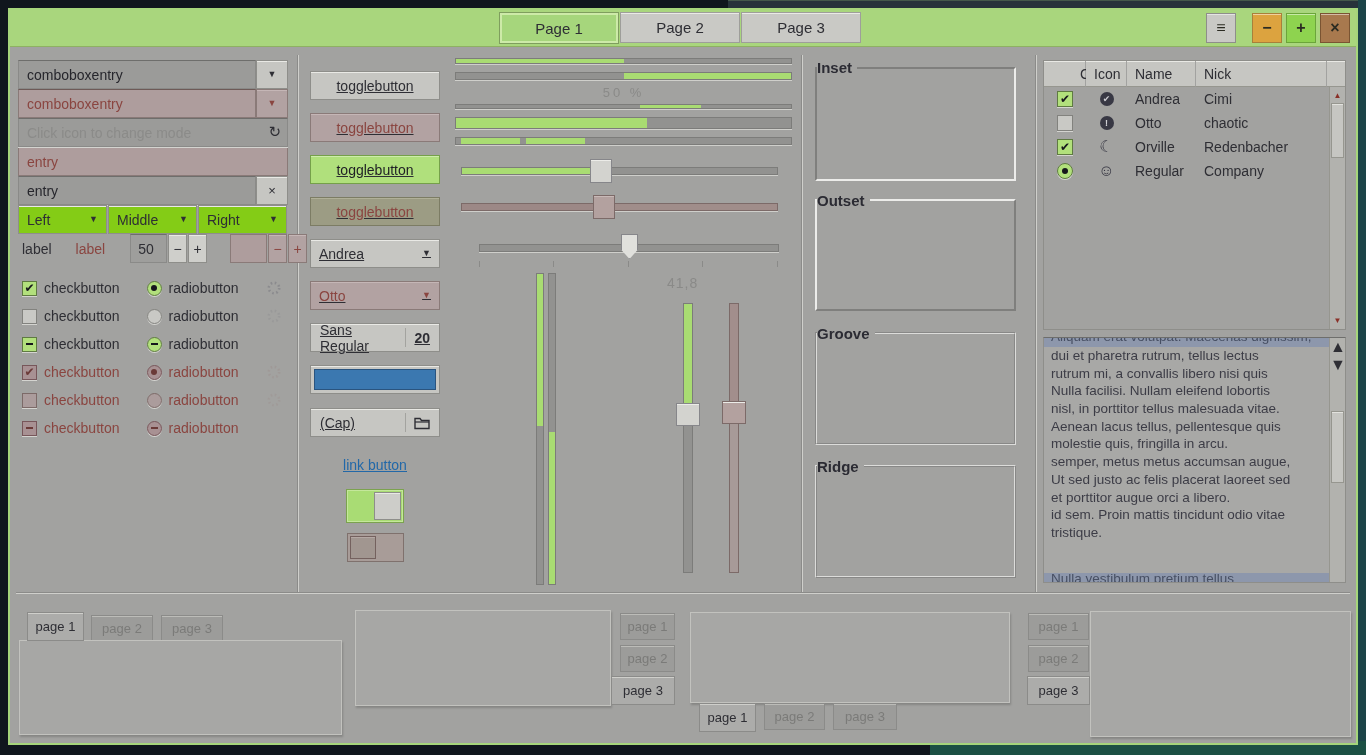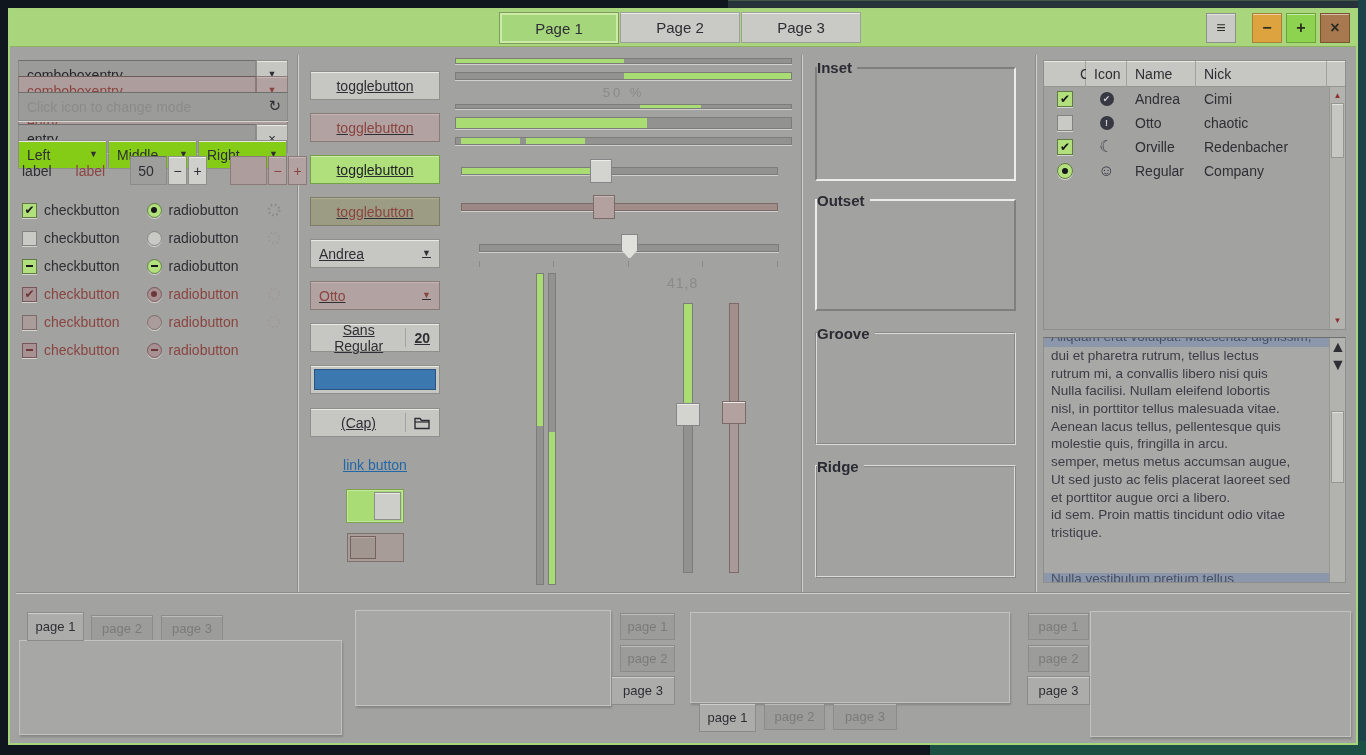--- a/index.html
+++ b/index.html
@@ -57,21 +57,21 @@
   .rb .dot{width:6px;height:6px;border-radius:50%;background:#16161c;}
   .bar{width:7px;height:2px;background:#16161c;}
   .cb.dis,.rb.dis{background:#ab9c9c;border-color:#7c6a68;}
   .cb.dis.checked,.cb.dis.mixed,.rb.dis.checked,.rb.dis.mixed{background:#a89193;border-color:#77565a;}
   .cb.dis .glyph{color:#6b3a38;}
   .rb.dis .dot{background:#6b3a38;}
   .dis .bar{background:#6b3a38;}
 
   
   .col1{position:absolute;left:8px;top:13px;width:270px;}
-  .row{height:16px;display:flex;}
+  .row{height:16px;margin-bottom:13px;display:flex;}
   .attach-btn{width:32px;height:29px;flex:none;}
   .c1-combo{flex:1;}
   .icon-entry{position:relative;}
   .icon-entry .right-ic{position:absolute;right:7px;top:5px;font-size:15px;color:#2e2e34;}
   .triple .combo{width:89px;height:29px;background:#84cc16;border:1px solid #8e8e8a;box-shadow:inset 0 1px 0 #e9e9e5;margin-right:1px;font-size:14px;}
   .label-row{align-items:center;height:29px;margin-bottom:10px;}
   .label-row .lab{font-size:14px;margin-right:24px;}
   .spin{display:flex;height:29px;}
   .spin .val{width:37px;background:#9e9e9c;border:1px solid #8a8a88;border-top-color:#6e6e6c;display:flex;align-items:center;padding-left:7px;font-size:14px;}
   .spin .sbtn{width:19px;border:1px solid #8e8e8a;background:#cfcfcb;box-shadow:inset 0 1px 0 #e9e9e5;display:flex;align-items:center;justify-content:center;font-size:14px;margin-left:1px;}
@@ -80,21 +80,21 @@
   .check-row{height:28px;display:flex;align-items:center;font-size:14px;}
   .check-row .txt{margin-left:7px;}
   .check-row .rb{margin-left:27px;}
   .check-row .spinner{margin-left:auto;margin-right:6px;}
   .check-row .txt.dis{color:#8a4540;}
 
   
   .col2{position:absolute;left:300px;top:24px;width:130px;text-decoration:underline;}
   .col2 .b{height:29px;margin-bottom:13px;}
   .fontbtn,.filebtn{justify-content:flex-start;padding:0 9px;}
-  .fontbtn .nm,.filebtn .nm{flex:1;text-align:center;}
+  .fontbtn .nm,.filebtn .nm{flex:1;text-align:left;}
   .divline{width:1px;height:19px;background:#a3a39f;margin:0 8px;}
   .colorbtn{margin-top:1px;padding:3px;}
   .colorbtn .swatch{width:100%;height:100%;background:#3b78b0;border:1px solid #2a547f;}
   .linkbtn{display:block;text-align:center;margin:20px 0 0;color:#2268a8;text-decoration:underline;font-size:14px;}
   .switch{width:58px;height:34px;margin:16px auto 0;position:relative;background:#a9dc74;border:1px solid #7ba24f;box-shadow:inset 0 0 0 1px #c4e79b;}
   .switch .knob{position:absolute;top:2px;right:2px;width:27px;height:28px;background:#cdcdc9;border:1px solid #8e8e8a;box-shadow:inset 0 1px 0 #e9e9e5;}
   .switch.off-dis{width:57px;height:29px;margin-top:10px;background:#a89c98;border-color:#7f716d;box-shadow:none;}
   .switch.off-dis .knob{left:2px;right:auto;width:26px;height:23px;background:#a19690;border-color:#74615e;box-shadow:inset 0 1px 0 #b5a8a4;}
 
   

